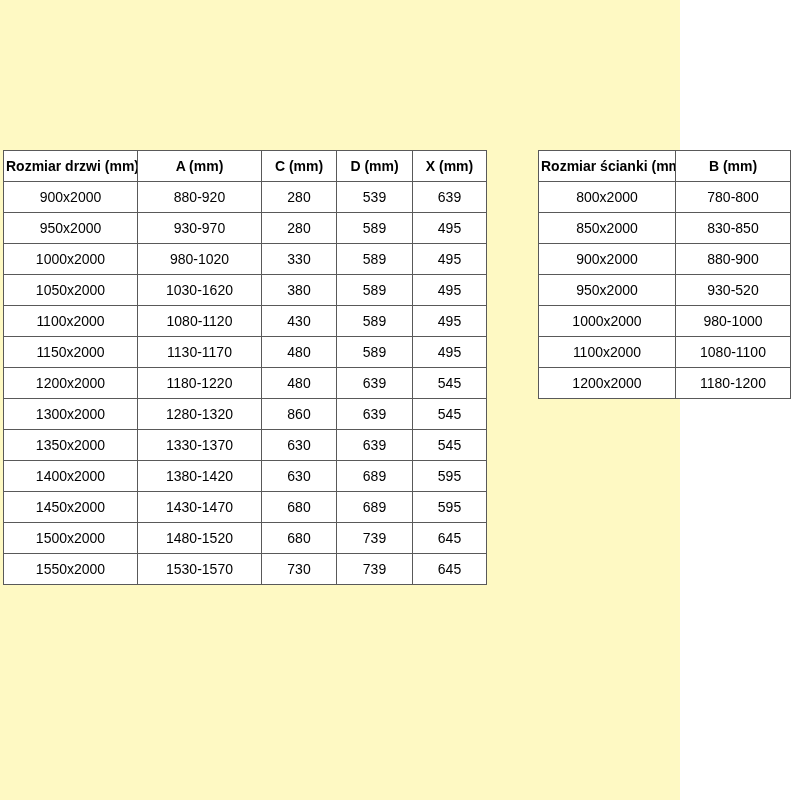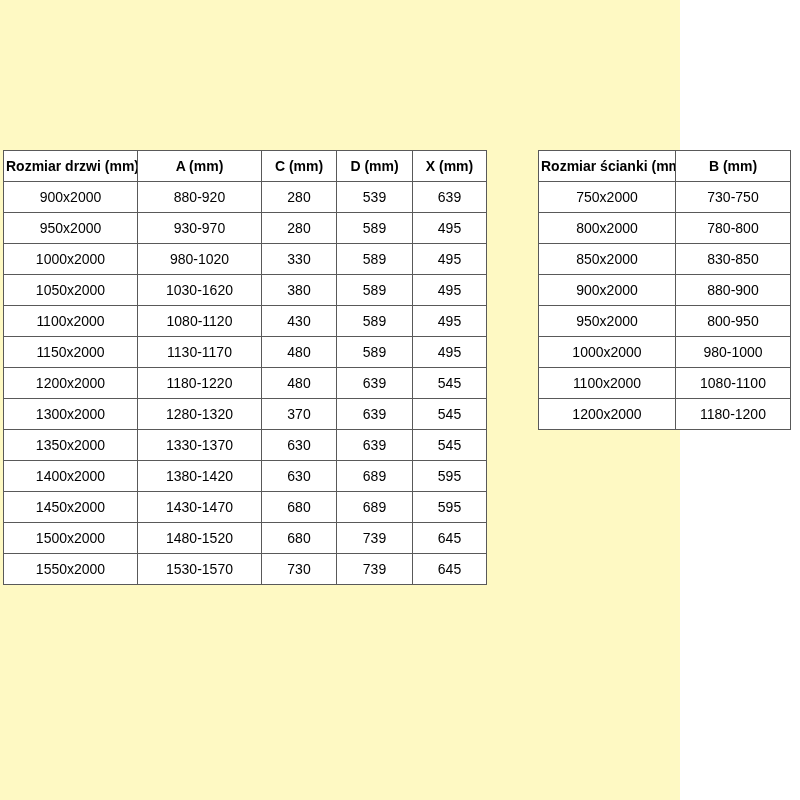--- a/index.html
+++ b/index.html
@@ -120,21 +120,21 @@
         <tr>
           <td>1200x2000</td>
           <td>1180-1220</td>
           <td>480</td>
           <td>639</td>
           <td>545</td>
         </tr>
         <tr>
           <td>1300x2000</td>
           <td>1280-1320</td>
-          <td>370</td>
+          <td>860</td>
           <td>639</td>
           <td>545</td>
         </tr>
         <tr>
           <td>1350x2000</td>
           <td>1330-1370</td>
           <td>630</td>
           <td>639</td>
           <td>545</td>
         </tr>
@@ -175,38 +175,34 @@
       <col style="width:115px">
     </colgroup>
     <thead>
       <tr>
           <th>Rozmiar ścianki (mm)</th>
           <th>B (mm)</th>
         </tr>
     </thead>
     <tbody>
         <tr>
-          <td>750x2000</td>
-          <td>730-750</td>
-        </tr>
-        <tr>
           <td>800x2000</td>
           <td>780-800</td>
         </tr>
         <tr>
           <td>850x2000</td>
           <td>830-850</td>
         </tr>
         <tr>
           <td>900x2000</td>
           <td>880-900</td>
         </tr>
         <tr>
           <td>950x2000</td>
-          <td>800-950</td>
+          <td>930-520</td>
         </tr>
         <tr>
           <td>1000x2000</td>
           <td>980-1000</td>
         </tr>
         <tr>
           <td>1100x2000</td>
           <td>1080-1100</td>
         </tr>
         <tr>

